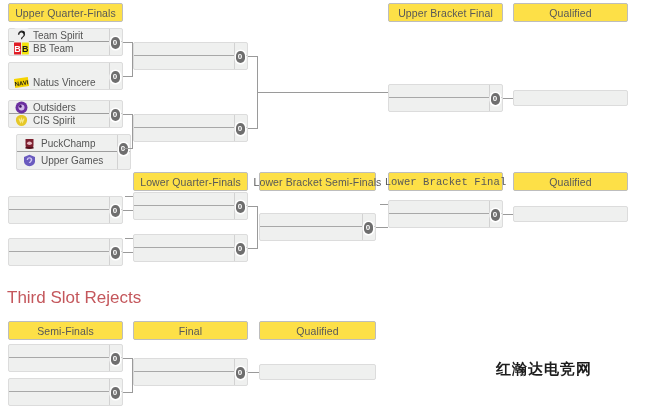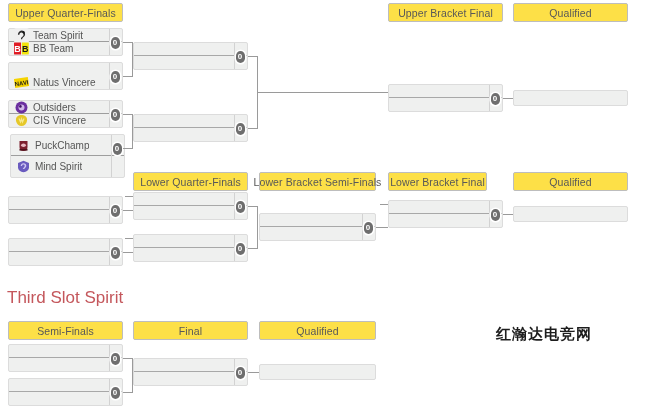--- a/index.html
+++ b/index.html
@@ -104,20 +104,21 @@
     font-family:"Liberation Sans","DejaVu Sans",sans-serif;
     white-space:nowrap;
   }
 
   
   .wm{
     position:absolute;
     text-align:center;
     color:#1d1d1d;
     user-select:none;
+    margin-top:35px;
   }
   .wm .cn{
     font-size:15px;font-weight:bold;
     font-family:"DejaVu Sans",sans-serif;
     letter-spacing:1px;
     line-height:18px;
     text-shadow:0 0 2px #fff,0 0 3px #fff;
   }
   .wm .en{
     font-size:11px;font-weight:bold;
@@ -186,45 +187,45 @@
       </span>
       <span class="tname">Outsiders</span>
     </div>
     <div class="row bot">
       <span class="logo">
         <svg width="15" height="15" viewBox="0 0 15 15" aria-hidden="true">
           <path d="M7.5 2 C11.5 2 13.5 4.5 13 8 C12.5 11 10 13 7.5 13 C5 13 2.5 11 2 8 C1.5 4.5 3.5 2 7.5 2Z" fill="#e6c829"></path>
           <path d="M5 5.5 L6.5 9 L7.5 6 L8.5 9 L10 5.5" fill="none" stroke="#f7e98a" stroke-width="1.2"></path>
         </svg>
       </span>
-      <span class="tname">CIS Vincere</span>
-    </div>
-    <div class="sep" style="right:12px;"></div>
-    <div class="marker" style="left:106px;top:14px;">0</div>
-  </div>
-
-  <div class="match" style="left:10px;top:134px;width:115px;height:44px;">
+      <span class="tname">CIS Spirit</span>
+    </div>
+    <div class="sep" style="right:12px;"></div>
+    <div class="marker" style="left:106px;top:14px;">0</div>
+  </div>
+
+  <div class="match" style="left:16px;top:134px;width:115px;height:36px;">
     <div class="row top">
       <span class="logo">
         <svg width="15" height="15" viewBox="0 0 15 15" aria-hidden="true">
           <path d="M3.5 3 h8 v6 a4 4 0 0 1 -8 0Z" fill="#7c1f2e"></path>
           <ellipse cx="7.5" cy="7.3" rx="2.4" ry="1.7" fill="#e8b9c2"></ellipse>
           <rect x="3.5" y="11" width="8" height="1.6" fill="#4d1019"></rect>
         </svg>
       </span>
       <span class="tname">PuckChamp</span>
     </div>
     <div class="row bot">
       <span class="logo">
         <svg width="15" height="15" viewBox="0 0 15 15" aria-hidden="true">
           <path d="M7.5 1.8 L13 4 v4.2 c0 3-2.6 4.6-5.5 5-2.9-.4-5.5-2-5.5-5V4Z" fill="#6a5bbf"></path>
           <path d="M7.5 4.2 c1.8 0 2.8 1.2 2.8 2.6 0 1.6-1.4 2.2-2 3.2h-1.6c.4-1.3 2-1.9 2-3.1 0-.8-.6-1.3-1.3-1.3-.8 0-1.3.6-1.3 1.4H4.7c0-1.6 1.1-2.8 2.8-2.8Z" fill="#cfc6f2"></path>
         </svg>
       </span>
-      <span class="tname">Mind Spirit</span>
+      <span class="tname">Upper Games</span>
     </div>
     <div class="sep" style="right:12px;"></div>
     <div class="marker" style="left:106px;top:14px;">0</div>
   </div>
 
   <div class="ln lnh" style="left:123px;top:42px;width:10px;"></div>
   <div class="ln lnh" style="left:123px;top:76px;width:10px;"></div>
   <div class="ln lnv" style="left:132px;top:42px;height:35px;"></div>
 
   <div class="ln lnh" style="left:123px;top:114px;width:10px;"></div>
@@ -270,21 +271,21 @@
   </div>
 
   <div class="ln lnh" style="left:503px;top:98px;width:10px;"></div>
 
   <div class="qbox" style="left:513px;top:90px;width:115px;height:16px;">
     <span class="tname" style="margin-left:6px;line-height:14px;display:block;"></span>
   </div>
 
   <div class="rhead" style="left:259px;top:172px;width:117px;">Lower Bracket Semi-Finals</div>
   <div class="rhead" style="left:133px;top:172px;width:115px;">Lower Quarter-Finals</div>
-  <div class="rhead" style="left:388px;top:172px;width:99px;">Lower Bracket Final</div>
+  <div class="rhead" style="left:388px;top:172px;width:115px;font-family:Liberation Mono, monospace;">Lower Bracket Final</div>
   <div class="rhead" style="left:513px;top:172px;width:115px;">Qualified</div>
 
   <div class="match empty" style="left:8px;top:196px;width:115px;height:28px;">
     <div class="row top">
       <span class="tname" style="margin-left:6px;"></span>
     </div>
     <div class="row bot">
       <span class="tname" style="margin-left:6px;"></span>
     </div>
     <div class="sep" style="right:12px;"></div>
@@ -358,21 +359,21 @@
     <div class="sep" style="right:12px;"></div>
     <div class="marker" style="left:106px;top:14px;">0</div>
   </div>
 
   <div class="ln lnh" style="left:503px;top:214px;width:10px;"></div>
 
   <div class="qbox" style="left:513px;top:206px;width:115px;height:16px;">
     <span class="tname" style="margin-left:6px;line-height:14px;display:block;"></span>
   </div>
 
-  <div class="sectitle" style="left:7px;top:288px;">Third Slot Spirit</div>
+  <div class="sectitle" style="left:7px;top:288px;">Third Slot Rejects</div>
 
   <div class="rhead" style="left:8px;top:321px;width:115px;">Semi-Finals</div>
   <div class="rhead" style="left:133px;top:321px;width:115px;">Final</div>
   <div class="rhead" style="left:259px;top:321px;width:117px;">Qualified</div>
 
   <div class="match empty" style="left:8px;top:344px;width:115px;height:28px;">
     <div class="row top">
       <span class="tname" style="margin-left:6px;"></span>
     </div>
     <div class="row bot">

